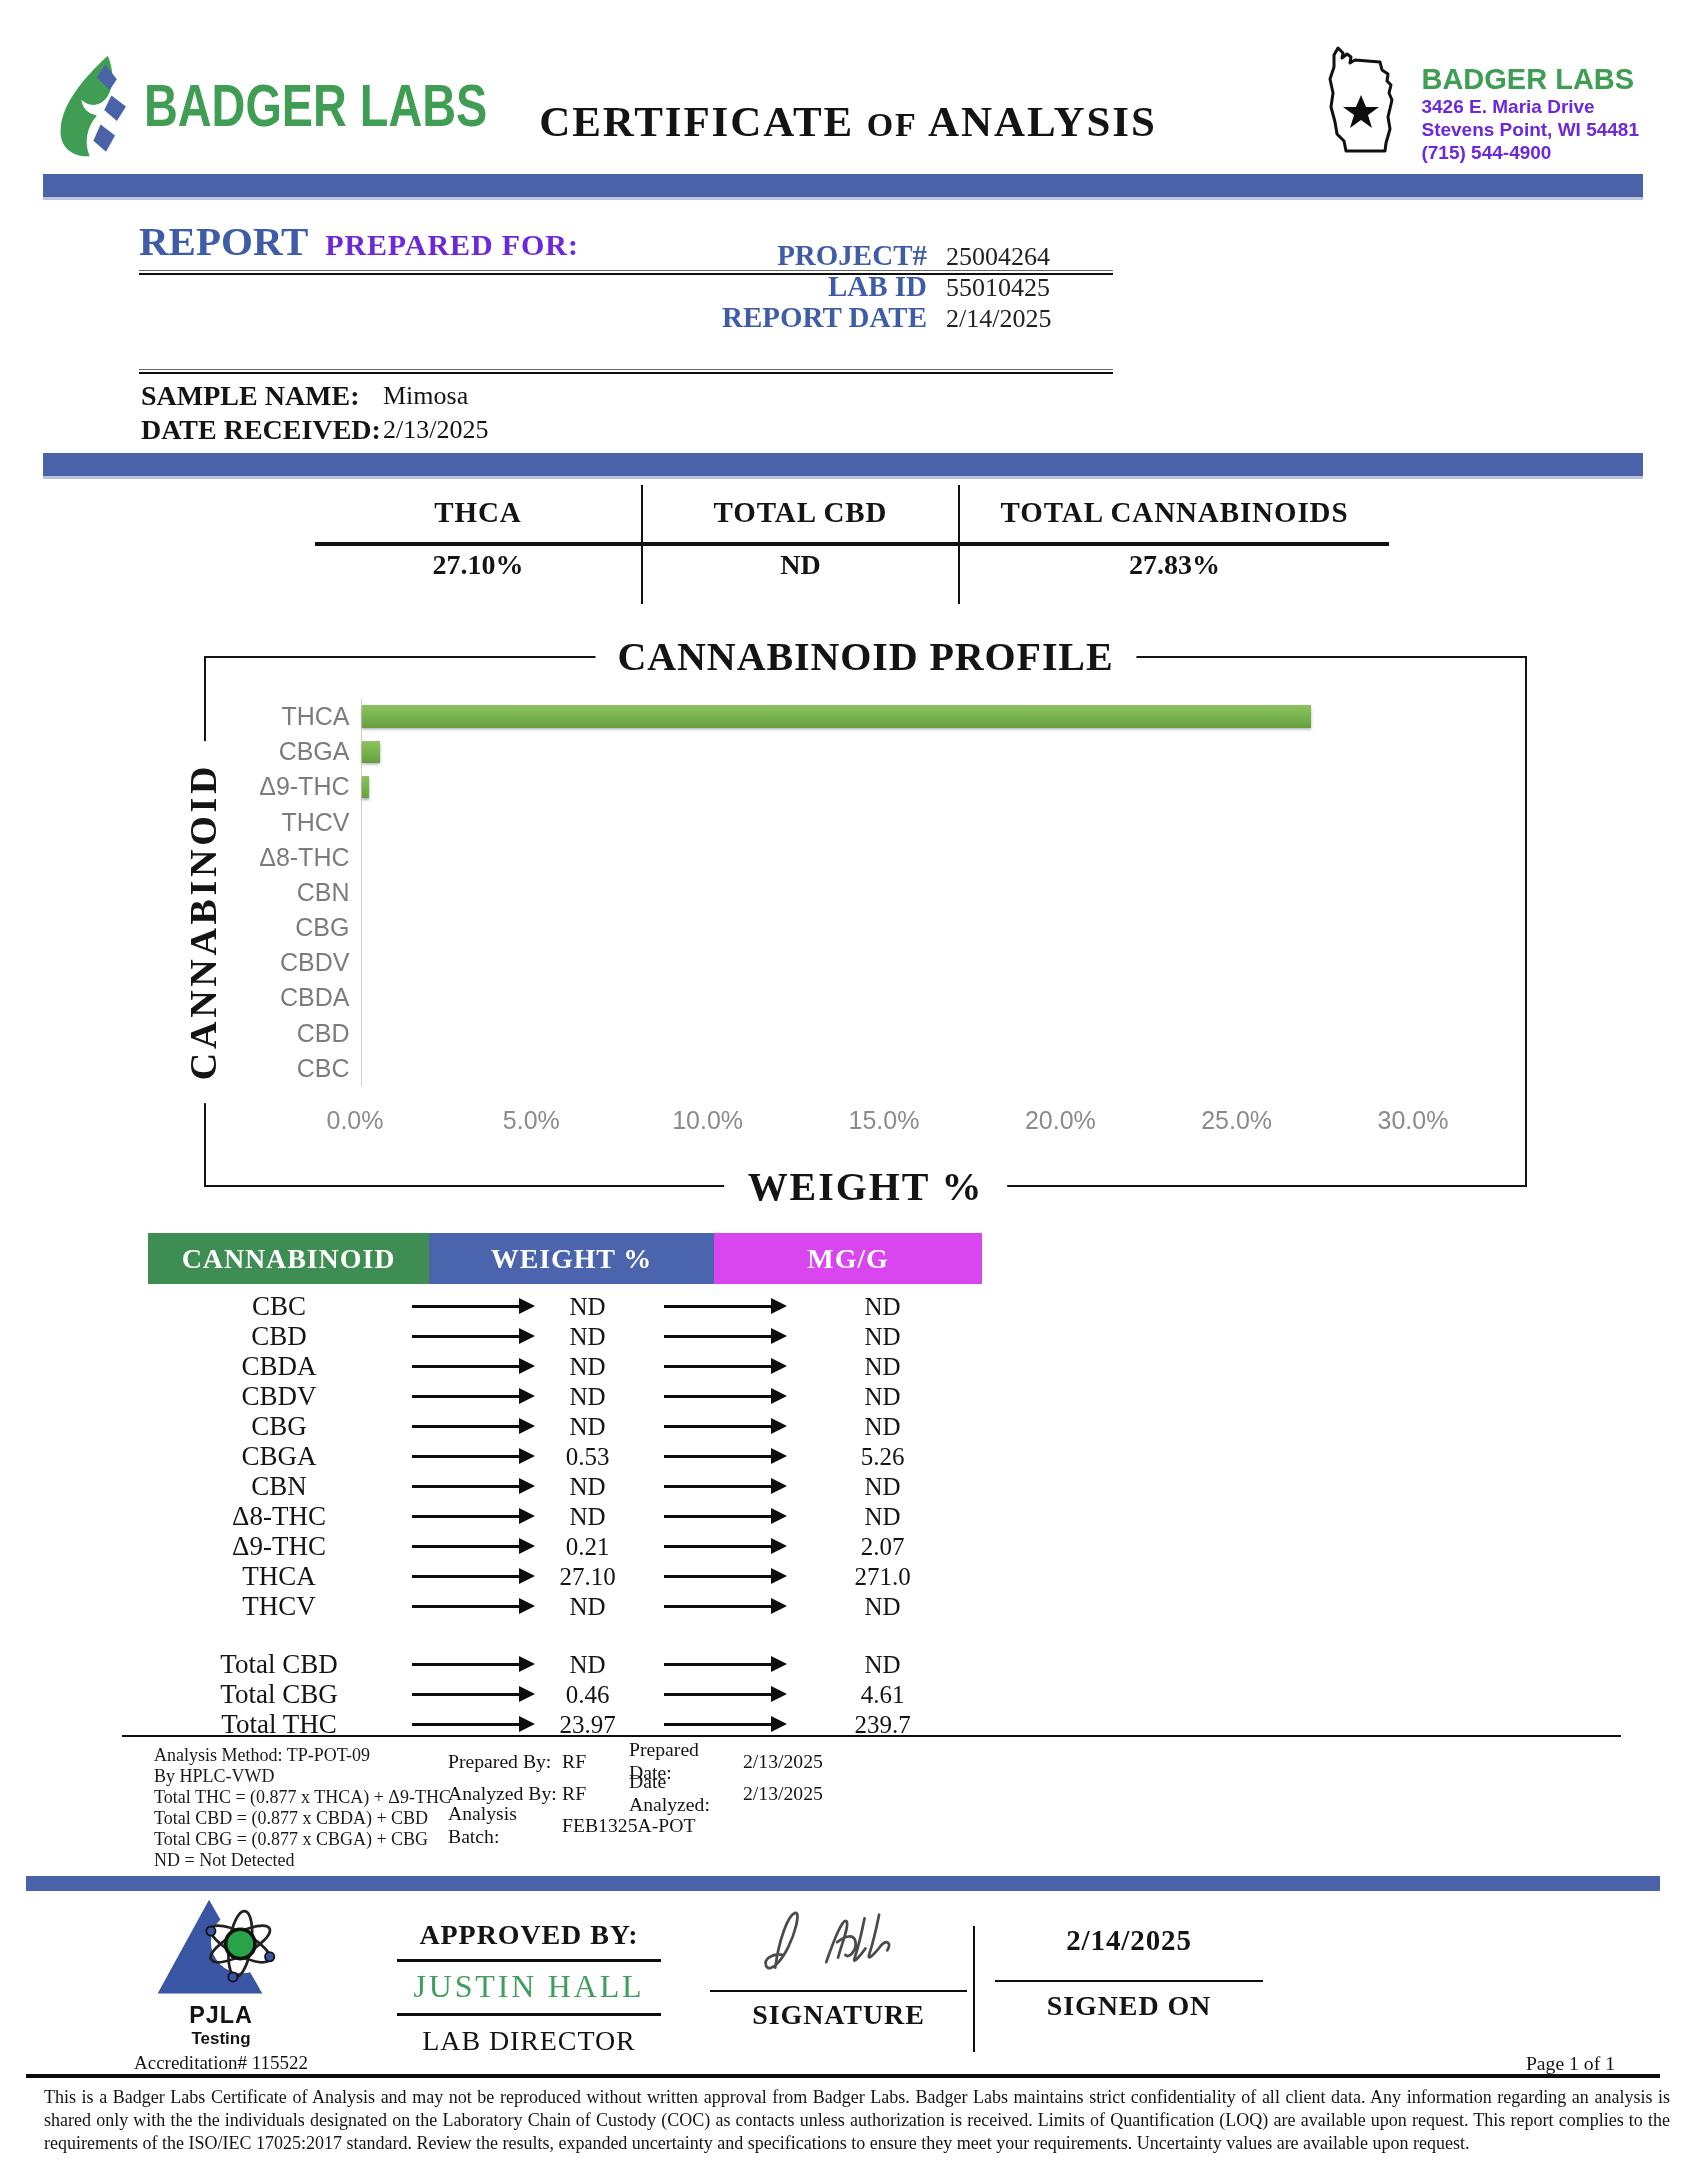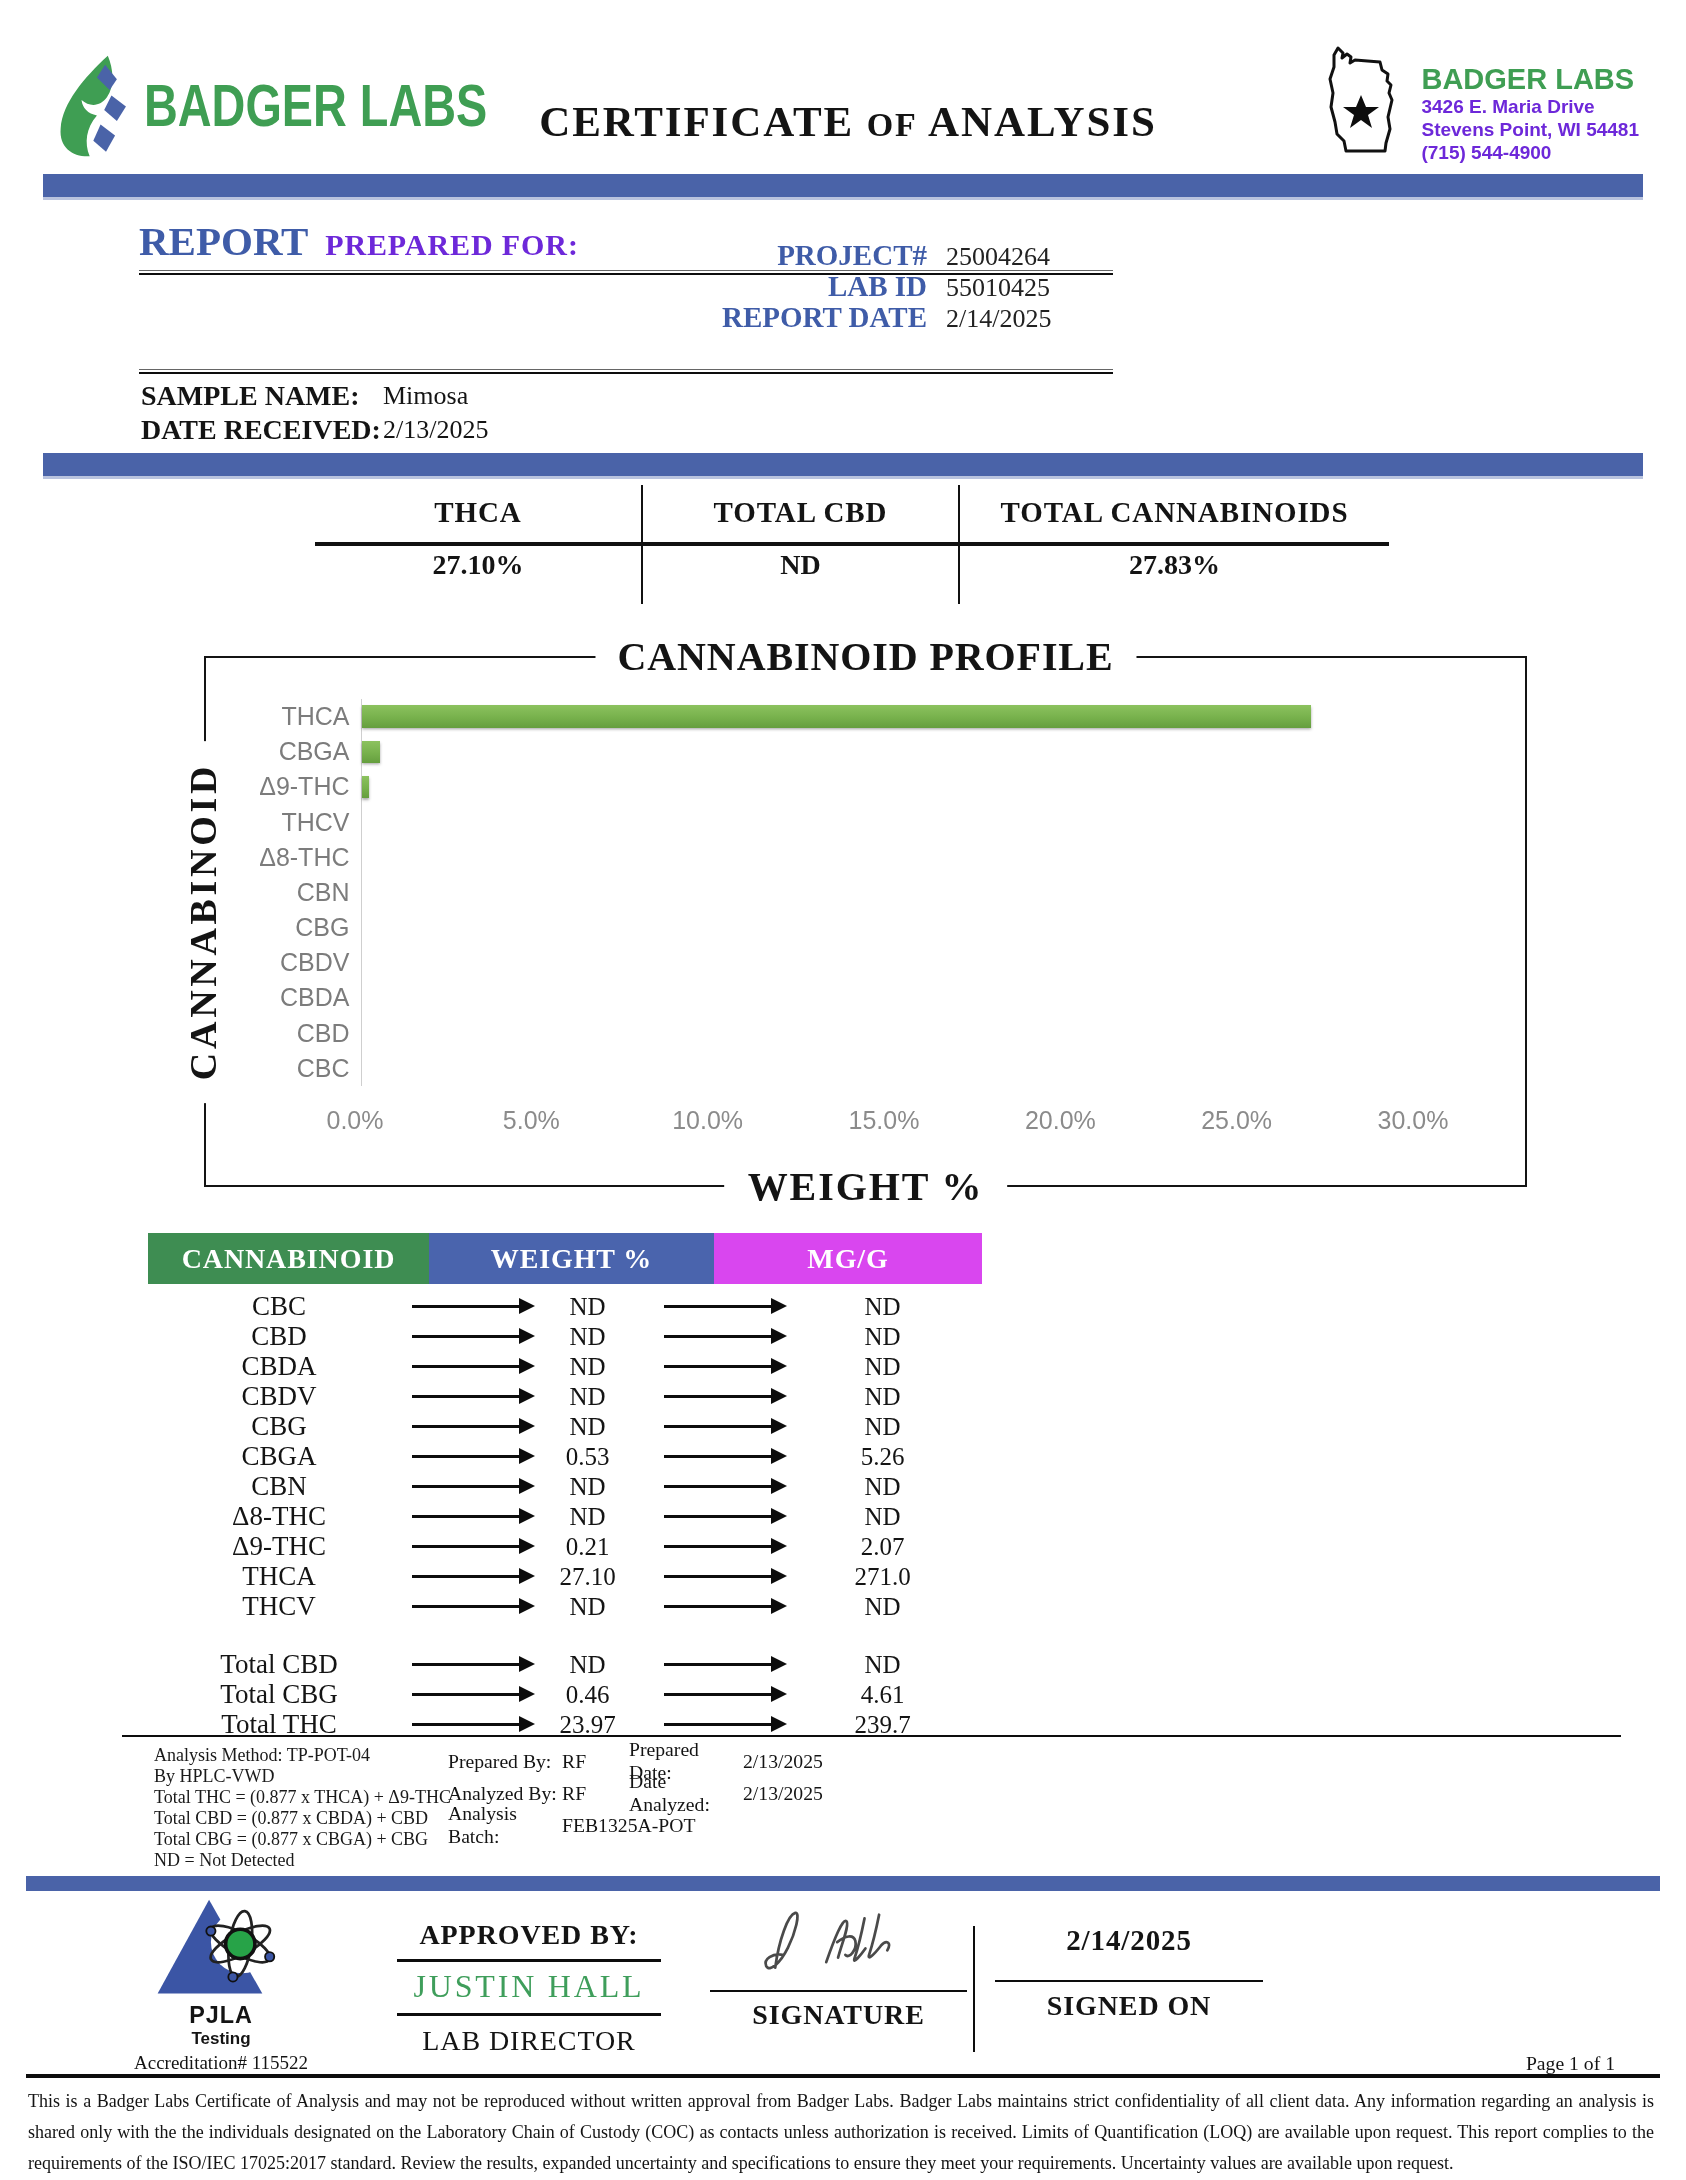--- a/index.html
+++ b/index.html
@@ -112,21 +112,21 @@
   .sig svg{width:200px;height:82px;}
   .sig-line{border-top:2.8px solid #0d0d0d;margin-top:1.9px;}
   .sig-label{font-weight:700;font-size:28px;letter-spacing:0.9px;padding-top:7.5px;}
   .vdiv{position:absolute;left:973px;top:1926px;height:126px;border-left:2.8px solid #0d0d0d;}
   .signed{position:absolute;left:995px;top:1924px;width:268px;text-align:center;}
   .signed-date{font-weight:700;font-size:29px;letter-spacing:0.9px;}
   .signed-line{border-top:2.8px solid #0d0d0d;margin-top:23.4px;}
   .signed-label{font-weight:700;font-size:28px;letter-spacing:0.9px;padding-top:7.5px;}
   .page-num{position:absolute;right:71px;top:2052px;font-size:19.7px;}
   .bottom-rule{position:absolute;left:26px;right:26px;top:2074px;border-top:4.7px solid #0d0d0d;}
-  .disclaimer{position:absolute;left:28px;top:2086px;width:1626px;font-size:18px;line-height:31px;text-align:justify;}
+  .disclaimer{position:absolute;left:44px;top:2086px;width:1626px;font-size:18px;line-height:23px;text-align:justify;}
 </style>
 </head>
 <body>
 
 <div class="page">
 
   <div class="logo">
     <svg viewBox="0 0 84 118">
       <path d="M60,4 C34,28 10,56 8,84 C6,106 22,116 40,115 C34,100 36,84 48,70 C38,68 32,62 31,53 C40,61 52,60 59,50 C68,37 66,18 60,4 Z" fill="#3f9e53"></path>
       <polygon points="57,14 70,30 62,42 48,28" fill="#4a63a8"></polygon>
@@ -439,21 +439,21 @@
             <div class="arrow"></div>
           </div>
           <div class="r-mval">239.7</div>
         </div>
     </div>
   </div>
 
   <div class="rule-notes"></div>
 
   <div class="notes">
-    <div>Analysis Method: TP-POT-04</div>
+    <div>Analysis Method: TP-POT-09</div>
     <div>By HPLC-VWD</div>
     <div>Total THC = (0.877 x  THCA) + Δ9-THC</div>
     <div>Total CBD = (0.877 x  CBDA) + CBD</div>
     <div>Total CBG = (0.877 x  CBGA) + CBG</div>
     <div>ND = Not Detected</div>
   </div>
 
   <div class="prepared">
     <div class="prep-row">
       <span class="p-l1">Prepared By:</span>

